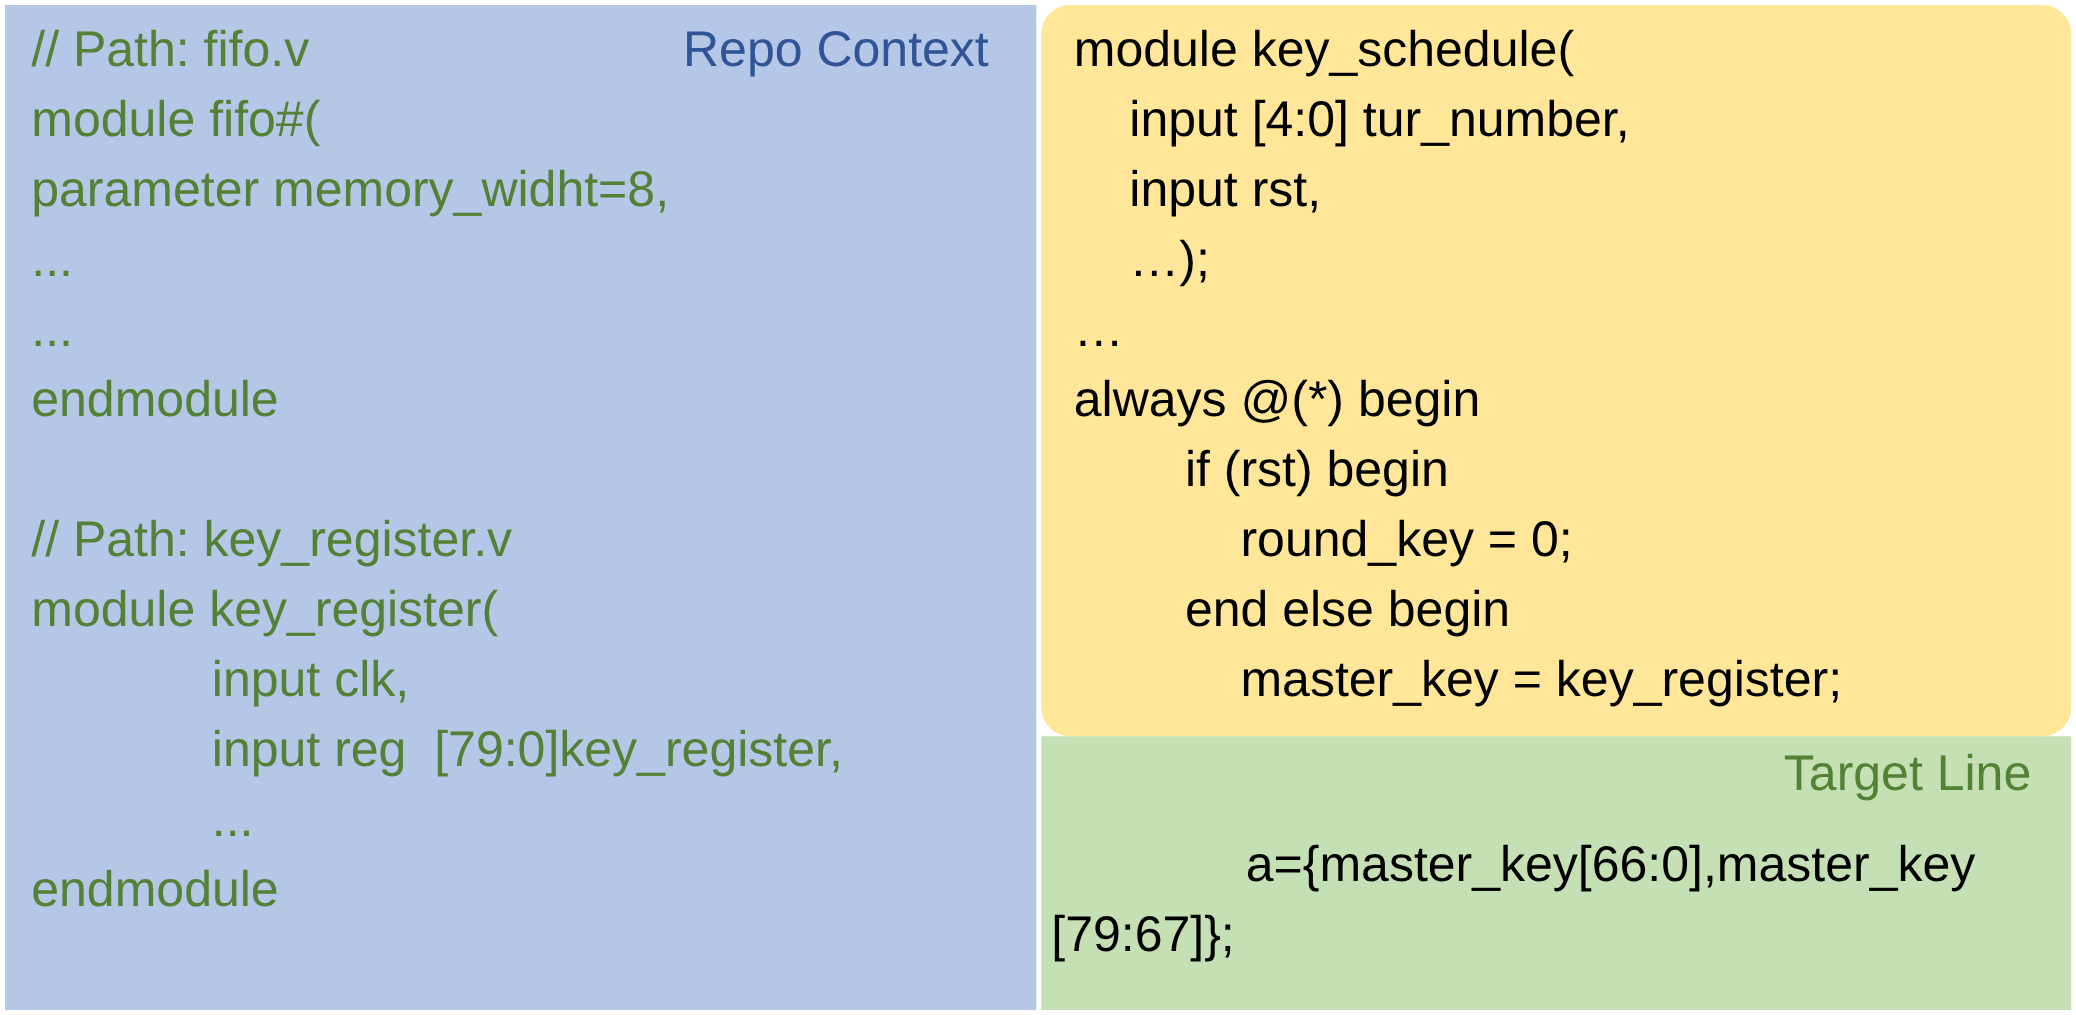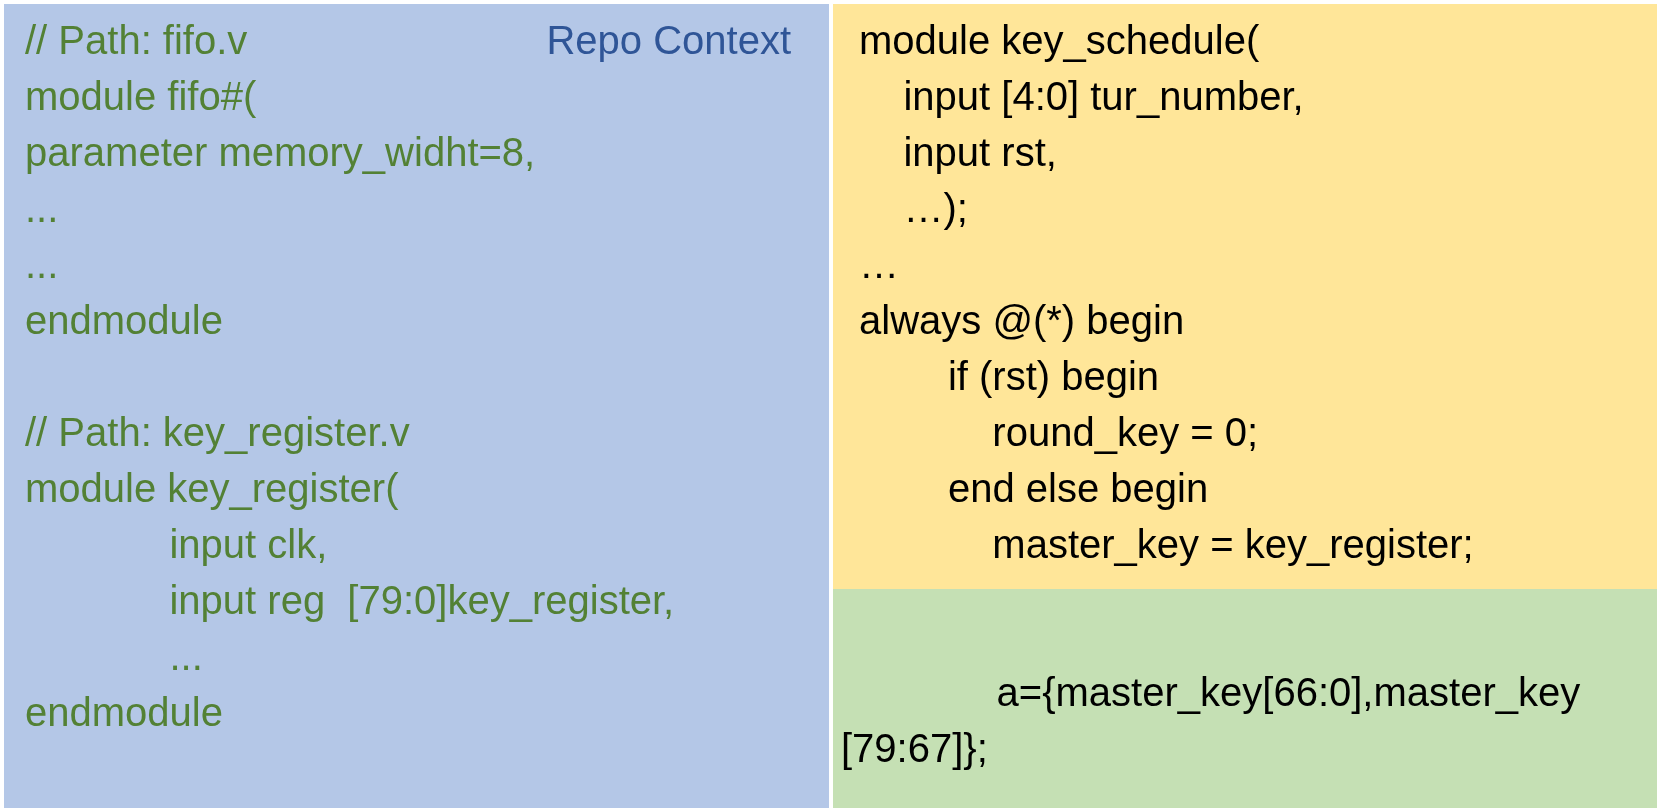--- a/index.html
+++ b/index.html
@@ -28,20 +28,21 @@
     width: 825px;
     height: 804px;
     background: #b4c7e7;
   }
   .panel-infile {
     left: 833px;
     top: 4px;
     width: 824px;
     height: 585px;
     background: #ffe699;
+    border-radius: 23px;
   }
   .panel-target {
     left: 833px;
     top: 589px;
     width: 824px;
     height: 219px;
     background: #c5e0b4;
   }
   .code-lines {
     position: absolute;
@@ -96,15 +97,16 @@
     <div class="code-lines"><div class="code-line">// Path: fifo.v</div><div class="code-line">module fifo#(</div><div class="code-line">parameter memory_widht=8,</div><div class="code-line">...</div><div class="code-line">...</div><div class="code-line">endmodule</div><div class="code-line">&nbsp;</div><div class="code-line">// Path: key_register.v</div><div class="code-line">module key_register(</div><div class="code-line">             input clk,</div><div class="code-line">             input reg  [79:0]key_register,</div><div class="code-line">             ...</div><div class="code-line">endmodule</div></div>
     <div class="corner-label label-repo">Repo Context</div>
   </div>
 
   <div class="panel panel-infile">
     <div class="code-lines"><div class="code-line">module key_schedule(</div><div class="code-line">    input [4:0] tur_number,</div><div class="code-line">    input rst,</div><div class="code-line">    …);</div><div class="code-line">…</div><div class="code-line">always @(*) begin</div><div class="code-line">        if (rst) begin</div><div class="code-line">            round_key = 0;</div><div class="code-line">        end else begin</div><div class="code-line">            master_key = key_register;</div></div>
   </div>
 
   <div class="panel panel-target">
     <div class="code-lines"><div class="code-line">              a={master_key[66:0],master_key</div><div class="code-line">[79:67]};</div></div>
+    <div class="corner-label label-target">Target Line</div>
   </div>
 
 </div>
 
 </body></html>

